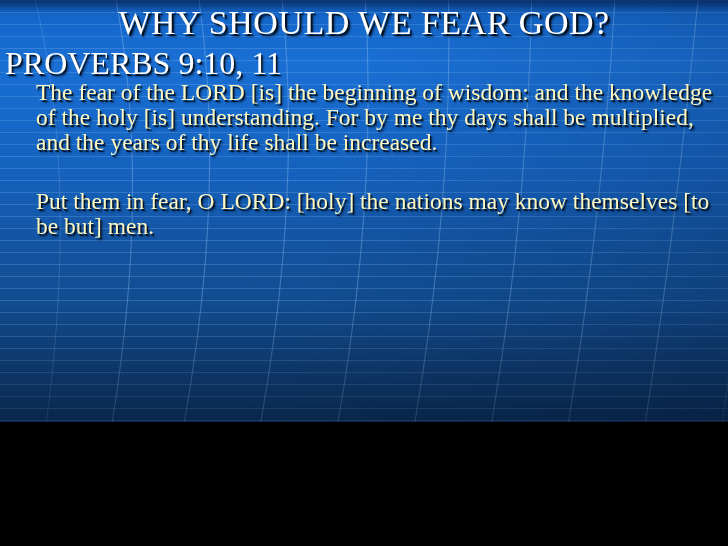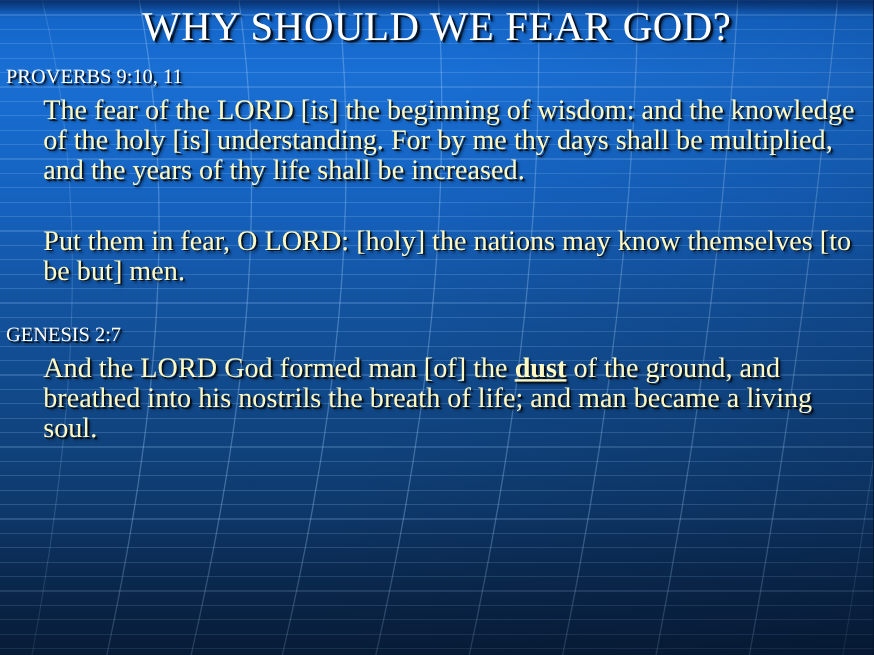--- a/index.html
+++ b/index.html
@@ -3,21 +3,21 @@
 <meta charset="utf-8">
 <style>
   html, body {
     margin: 0;
     padding: 0;
     background: #000;
   }
   #slide {
     position: relative;
     width: 728px;
-    height: 546px;
+    height: 422px;
     overflow: hidden;
     font-family: "Liberation Serif", "DejaVu Serif", serif;
     background: #0a2a54;
   }
 
   
   .bg-base {
     position: absolute;
     inset: 0;
     background:
@@ -104,21 +104,21 @@
   }
 
   .body-block {
     position: absolute;
     left: 5px;
     top: 50px;
     width: 718px;
   }
 
   .ref-heading {
-    font-size: 17px;
+    font-size: 32px;
     line-height: 27px;
     color: #ffffff;
     text-shadow:
       1.5px 1.5px 0px rgba(0,0,0,0.70),
       2.5px 2.5px 2px rgba(0,0,0,0.40);
     margin: 0;
     padding: 0;
     white-space: nowrap;
   }
 
@@ -185,21 +185,16 @@
 
       <div class="gap-lg"></div>
 
       <div>
         <div class="gap-sm"></div>
         <p class="passage"><span>Put them in fear, O LORD: [holy] the nations may know themselves [to be but] men.</span></p>
       </div>
 
       <div class="gap-md"></div>
 
-      <div>
-        <div class="ref-heading">GENESIS 2:7</div>
-        <div class="gap-sm"></div>
-        <p class="passage"><span>And the LORD God formed man [of] the </span><b class="kw">dust</b><span> of the ground, and breathed into his nostrils the breath of life; and man became a living soul.</span></p>
-      </div>
 
     </div>
   </div>
 </div>
 
 </body></html>

